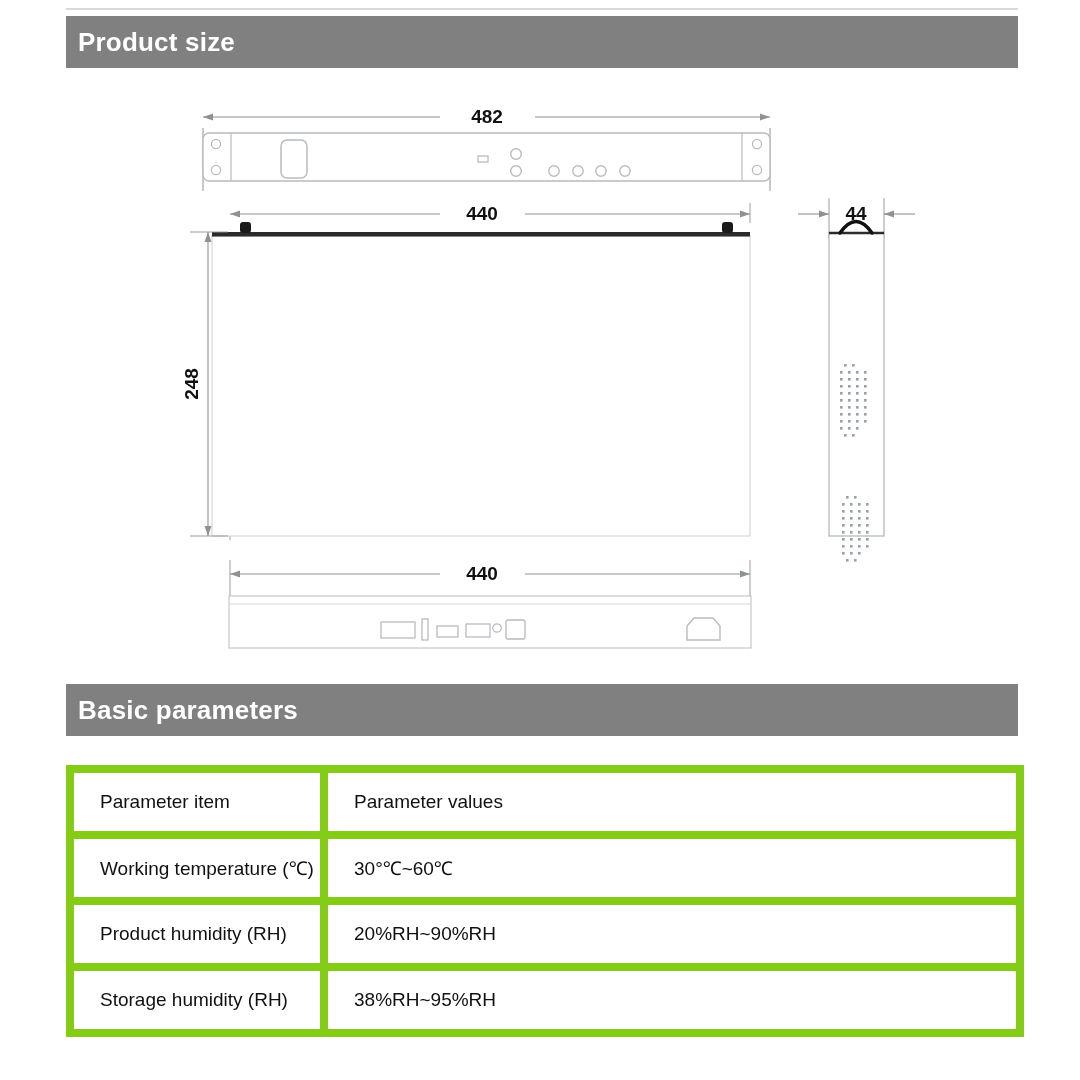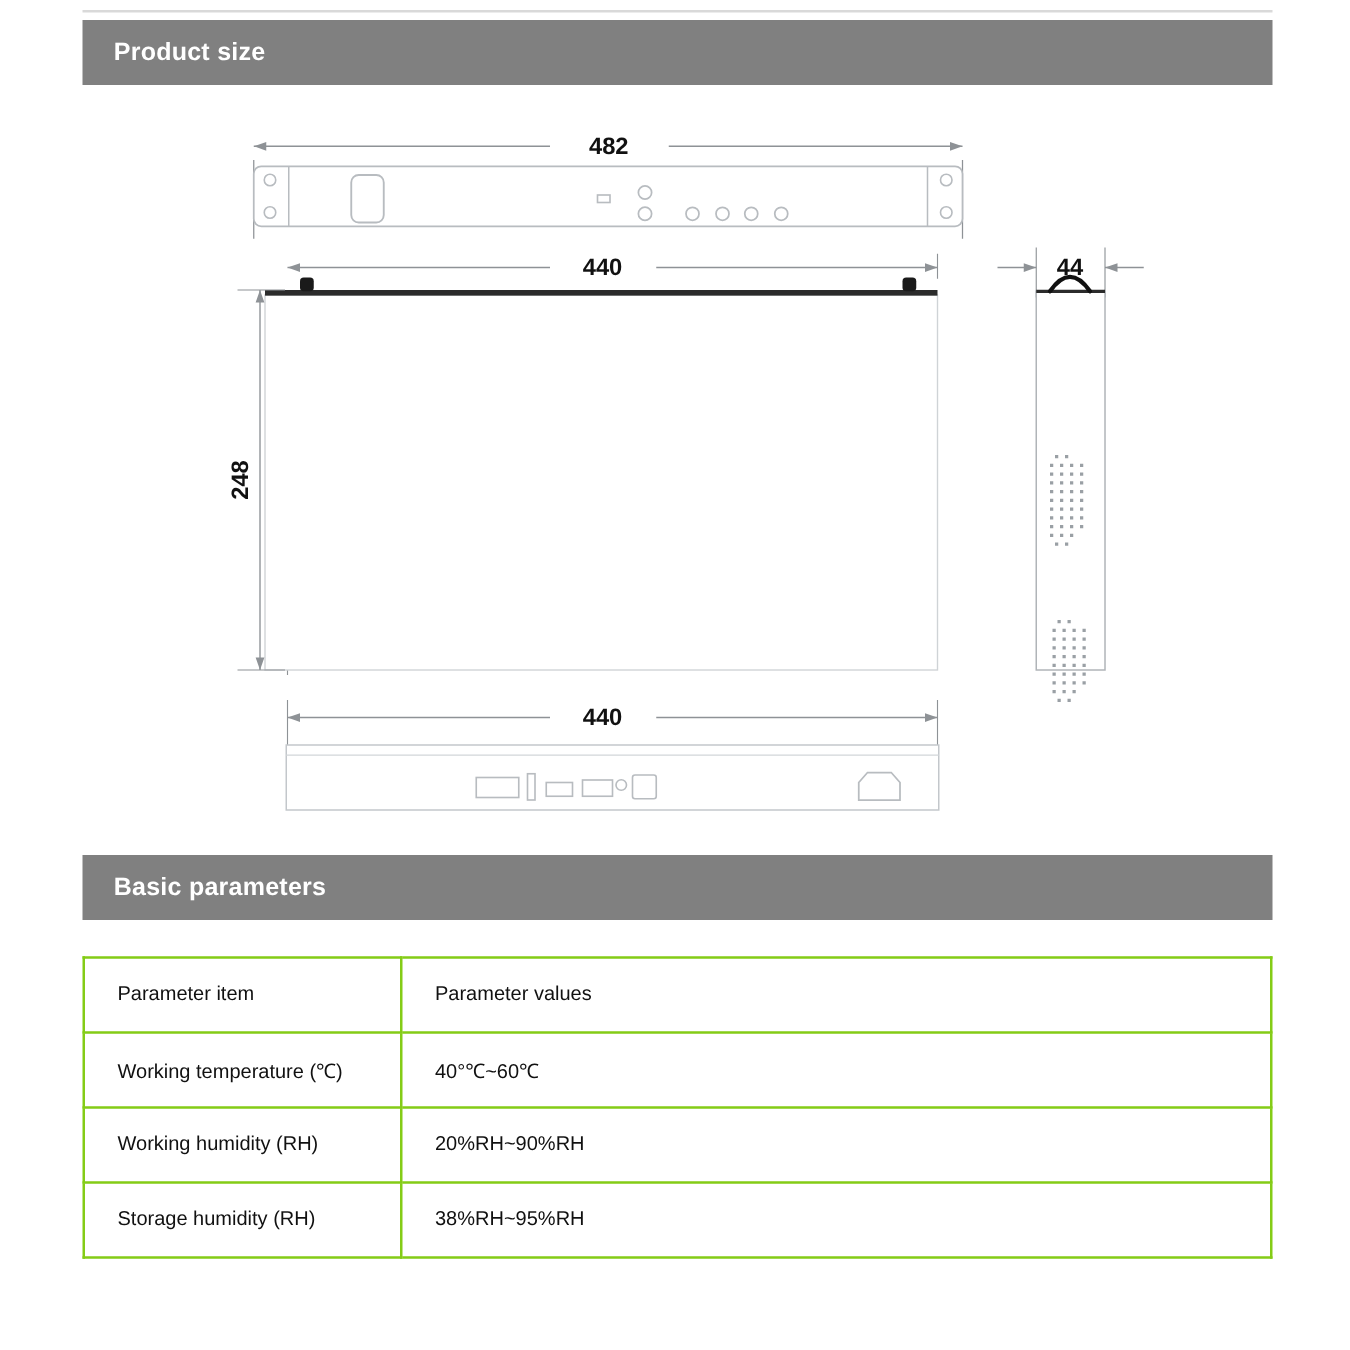--- a/index.html
+++ b/index.html
@@ -22,24 +22,24 @@
     left: 66px;
     width: 952px;
     height: 52px;
     background: #808080;
     box-sizing: border-box;
     display: flex;
     align-items: center;
   }
   .banner-title {
     color: #ffffff;
-    font-size: 20px;
+    font-size: 26px;
     font-weight: bold;
     letter-spacing: 0.2px;
-    padding-left: 25px;
+    padding-left: 12px;
   }
   .banner-top-rule {
     position: absolute;
     left: 66px;
     width: 952px;
     height: 2px;
     background: #d9d9d9;
   }
   #banner-product-size { top: 16px; }
   #rule-product-size   { top: 8px; }
@@ -57,24 +57,24 @@
   
   #param-table {
     position: absolute;
     left: 66px;
     top: 765px;
     width: 950px;
     border-collapse: collapse;
     table-layout: fixed;
   }
   #param-table td {
-    border: 2px solid #84cc16;
+    border: 8px solid #84cc16;
     height: 58px;
     padding: 0 0 0 26px;
-    font-size: 16px;
+    font-size: 19px;
     color: #111;
     vertical-align: middle;
     background: #fff;
   }
   #param-table col.c1 { width: 254px; }
   #param-table col.c2 { width: 696px; }
 </style>
 </head>
 <body>
 
@@ -280,24 +280,24 @@
       <col class="c1">
       <col class="c2">
     </colgroup>
   <tbody>
     <tr>
       <td>Parameter item</td>
       <td>Parameter values</td>
     </tr>
     <tr>
       <td>Working temperature (℃)</td>
-      <td>40°℃~60℃</td>
+      <td>30°℃~60℃</td>
     </tr>
     <tr>
-      <td>Working humidity (RH)</td>
+      <td>Product humidity (RH)</td>
       <td>20%RH~90%RH</td>
     </tr>
     <tr>
       <td>Storage humidity (RH)</td>
       <td>38%RH~95%RH</td>
     </tr>
   </tbody>
 </table>
 
 </body></html>

